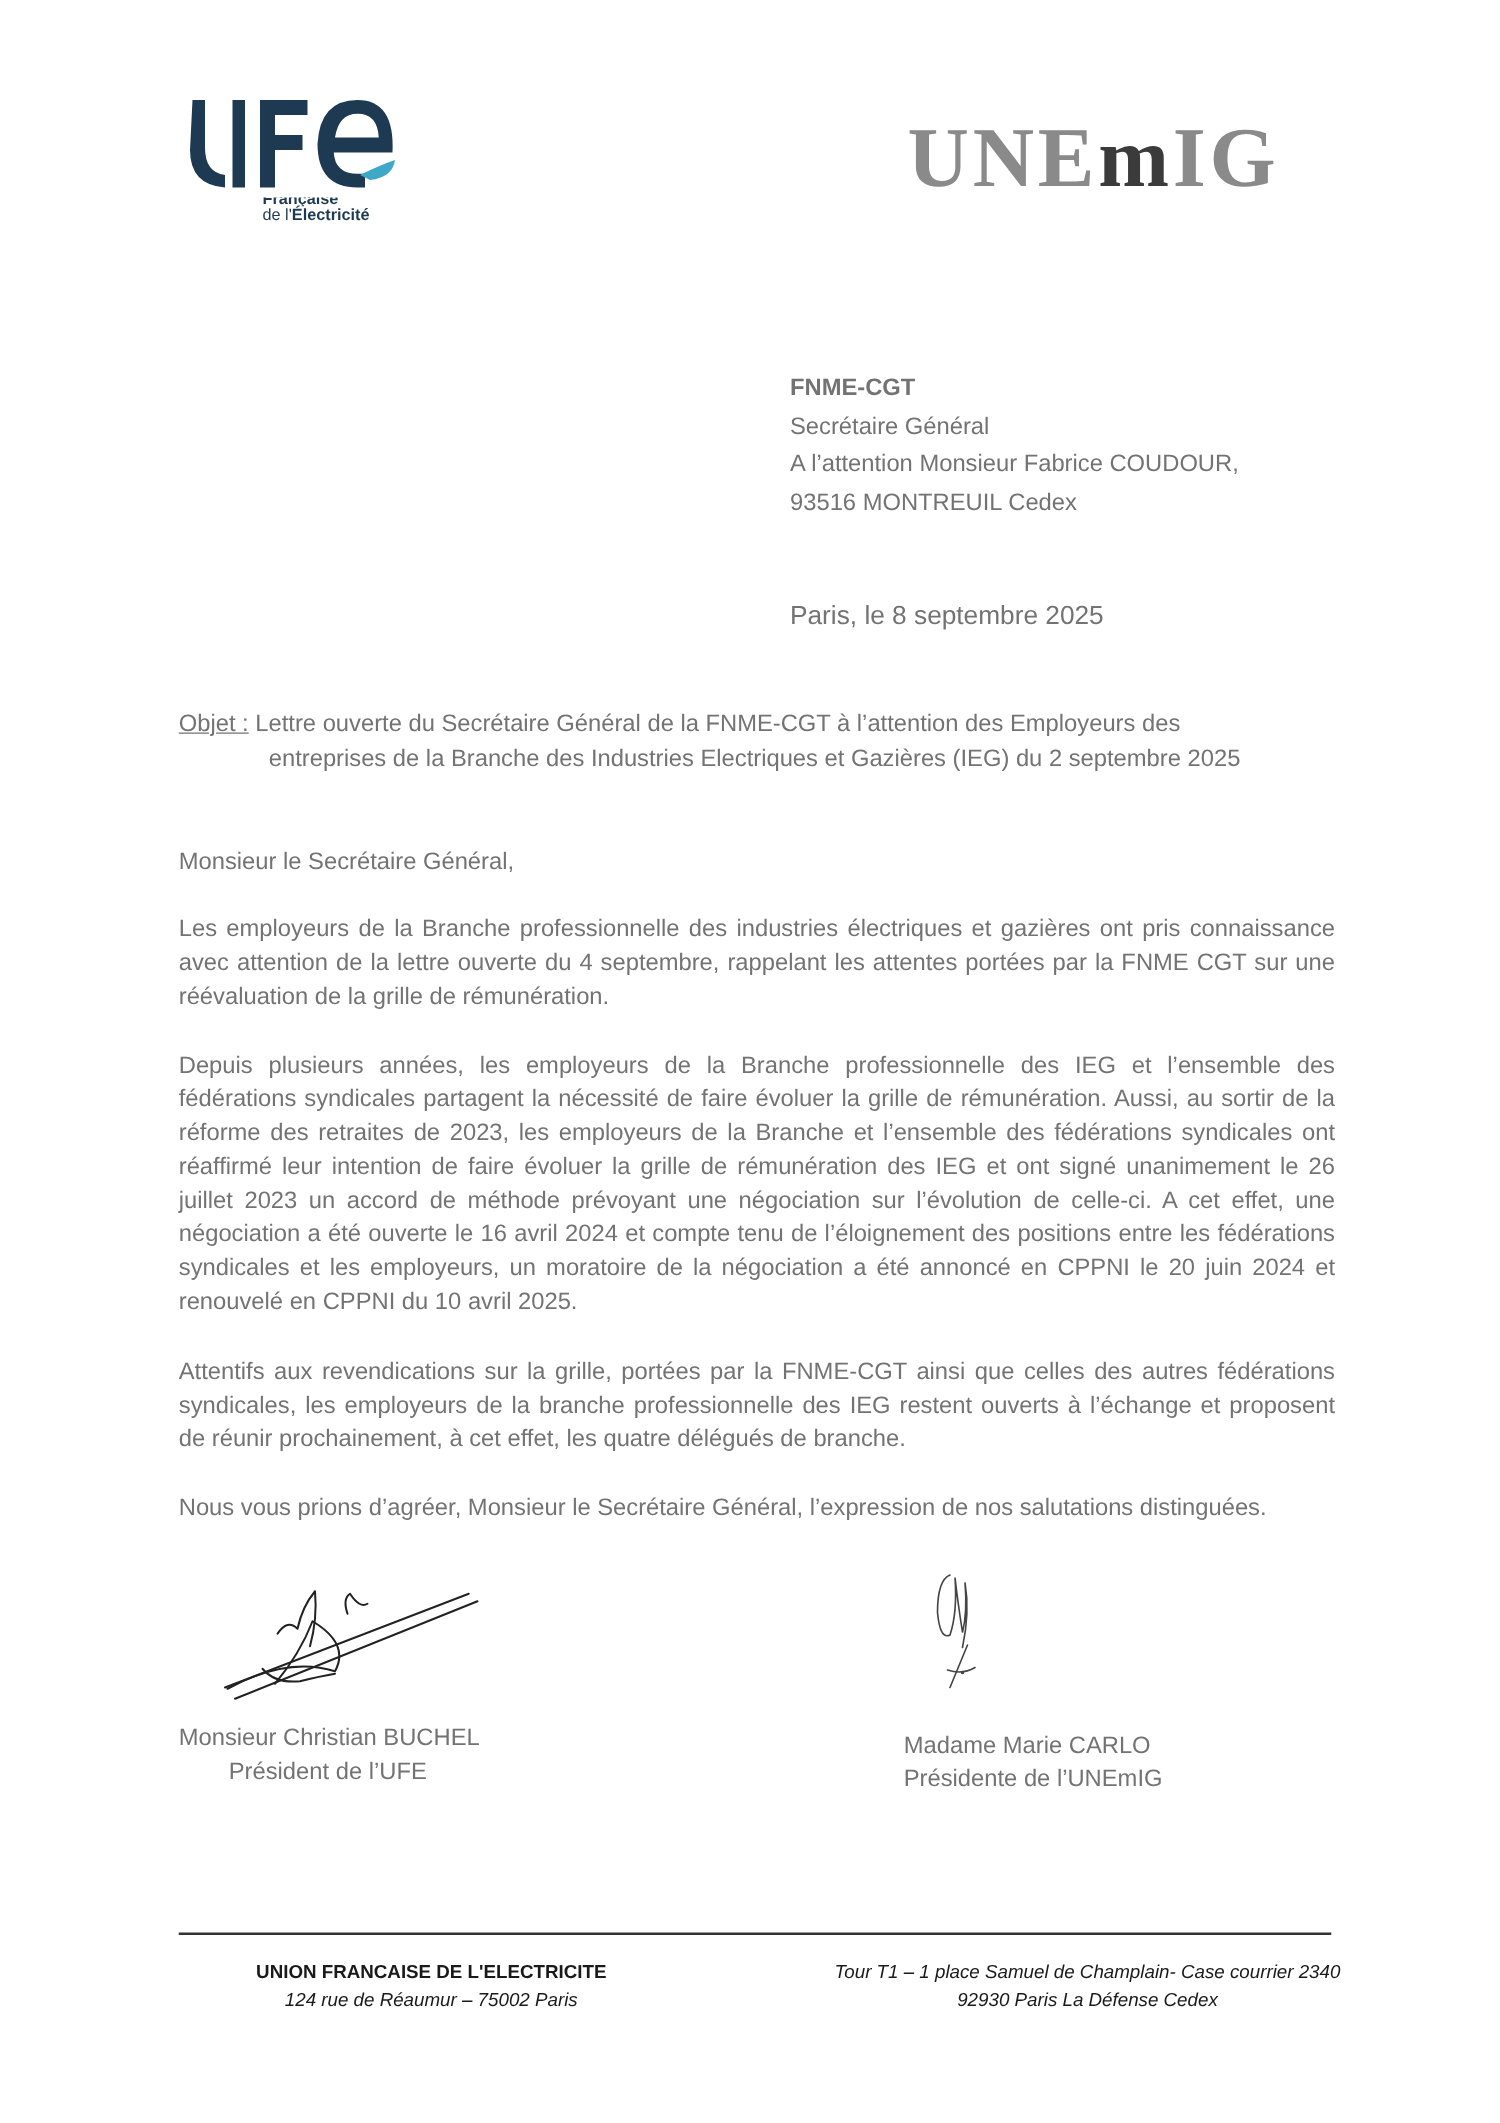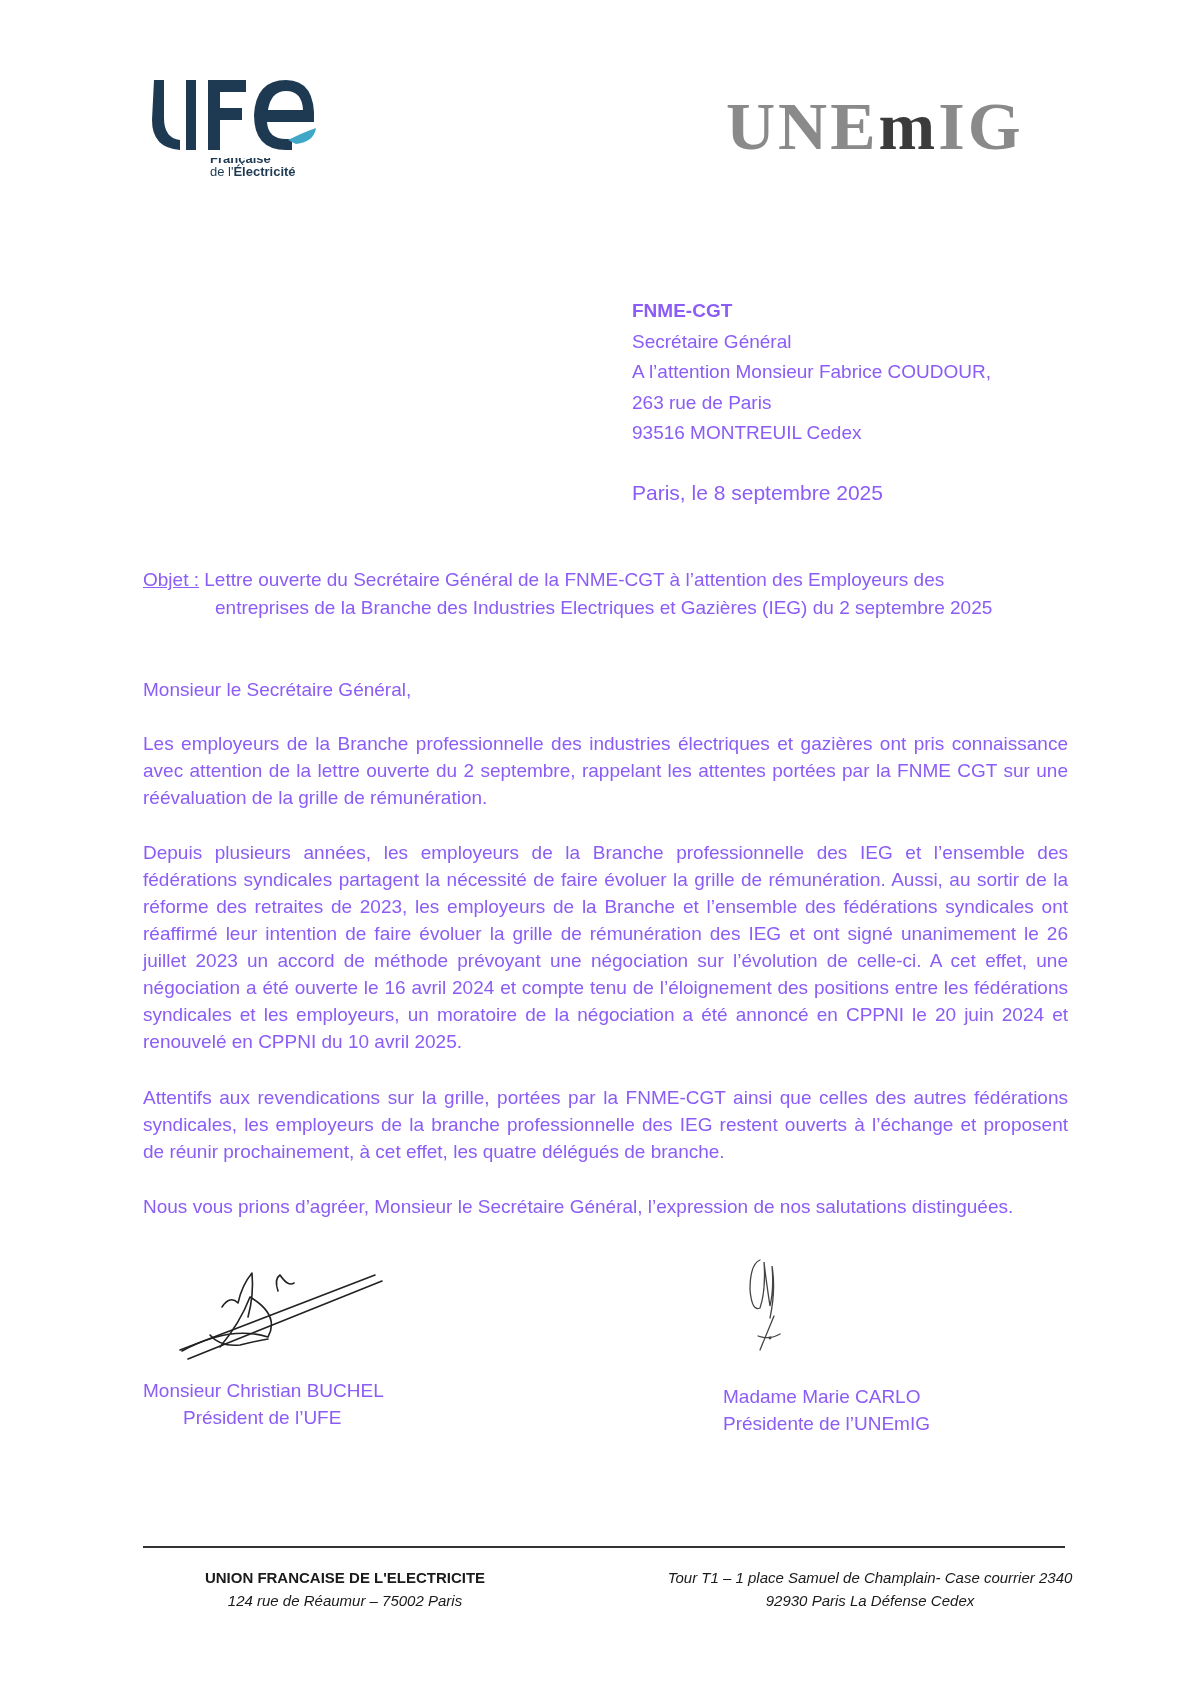--- a/index.html
+++ b/index.html
@@ -1,19 +1,19 @@
 <!DOCTYPE html>
 <html><head>
 <meta charset="utf-8">
 <style>
   html, body { margin:0; padding:0; background:#ffffff; }
   body { width:1200px; height:1698px; position:relative; overflow:hidden;
          font-family:"Liberation Sans", sans-serif; color:#1a1a1a; }
   .abs { position:absolute; }
-  .txt { font-size:19px; line-height:27px; font-family:"Liberation Sans", sans-serif; color:#8b5cf6; }
+  .txt { font-size:19px; line-height:27px; font-family:"Liberation Sans", sans-serif; color:#737373; }
   .just { text-align:justify; text-align-last:left; }
 
   
   #ufe-logo { left:146px; top:78px; width:180px; height:110px; }
   #ufe-sub { left:210px; top:158px; font-size:13px; line-height:13px; color:#1e3a52; }
   #ufe-sub .l1 { display:block; height:7px; overflow:hidden; font-weight:bold; }
   #ufe-sub .l1 span { position:relative; top:-6px; }
   #ufe-sub .l2 b { font-weight:bold; }
 
   
@@ -73,33 +73,32 @@
   <span class="l1"><span>Française</span></span>
   <span class="l2"><span>de l'</span><b>Électricité</b></span>
 </div>
 
 <div id="unemig-logo" class="abs"><span>UNE</span><span class="m">m</span><span>IG</span></div>
 
 <div id="recipient" class="abs txt">
   <span class="line bold">FNME-CGT</span>
   <span class="line">Secrétaire Général</span>
   <span class="line">A l’attention Monsieur Fabrice COUDOUR,</span>
-  <span class="line">263 rue de Paris</span>
   <span class="line">93516 MONTREUIL Cedex</span>
 </div>
 <div id="date" class="abs txt">Paris, le 8 septembre 2025</div>
 
 <div id="objet" class="abs txt">
   <span class="label">Objet :</span>
   <span>Lettre ouverte du Secrétaire Général de la FNME-CGT à l’attention des Employeurs des</span>
   <span class="l2">entreprises de la Branche des Industries Electriques et Gazières (IEG) du 2 septembre 2025</span>
 </div>
 
 <div id="salutation" class="abs txt">Monsieur le Secrétaire Général,</div>
-<p id="p1" class="abs txt just" style="margin:0">Les employeurs de la Branche professionnelle des industries électriques et gazières ont pris connaissance avec attention de la lettre ouverte du 2 septembre, rappelant les attentes portées par la FNME CGT sur une réévaluation de la grille de rémunération.</p>
+<p id="p1" class="abs txt just" style="margin:0">Les employeurs de la Branche professionnelle des industries électriques et gazières ont pris connaissance avec attention de la lettre ouverte du 4 septembre, rappelant les attentes portées par la FNME CGT sur une réévaluation de la grille de rémunération.</p>
 <p id="p2" class="abs txt just" style="margin:0">Depuis plusieurs années, les employeurs de la Branche professionnelle des IEG et l’ensemble des fédérations syndicales partagent la nécessité de faire évoluer la grille de rémunération. Aussi, au sortir de la réforme des retraites de 2023, les employeurs de la Branche et l’ensemble des fédérations syndicales ont réaffirmé leur intention de faire évoluer la grille de rémunération des IEG et ont signé unanimement le 26 juillet 2023 un accord de méthode prévoyant une négociation sur l’évolution de celle-ci. A cet effet, une négociation a été ouverte le 16 avril 2024 et compte tenu de l’éloignement des positions entre les fédérations syndicales et les employeurs, un moratoire de la négociation a été annoncé en CPPNI le 20 juin 2024 et renouvelé en CPPNI du 10 avril 2025.</p>
 <p id="p3" class="abs txt just" style="margin:0">Attentifs aux revendications sur la grille, portées par la FNME-CGT ainsi que celles des autres fédérations syndicales, les employeurs de la branche professionnelle des IEG restent ouverts à l’échange et proposent de réunir prochainement, à cet effet, les quatre délégués de branche.</p>
 <div id="closing" class="abs txt">Nous vous prions d’agréer, Monsieur le Secrétaire Général, l’expression de nos salutations distinguées.</div>
 
 <svg id="sig1" class="abs" viewBox="0 0 220 110" fill="none" stroke="#222" stroke-width="1.6" stroke-linecap="round" stroke-linejoin="round">
   <path d="M10 95 L205 20"></path>
   <path d="M18 104 L212 26"></path>
   <path d="M12 96 Q60 70 98 82 Q110 60 80 42 Q70 68 50 92"></path>
   <path d="M52 52 Q60 40 68 48 Q72 30 82 18 Q84 40 78 62"></path>
   <path d="M108 36 Q104 24 110 20 Q118 32 124 28"></path>

